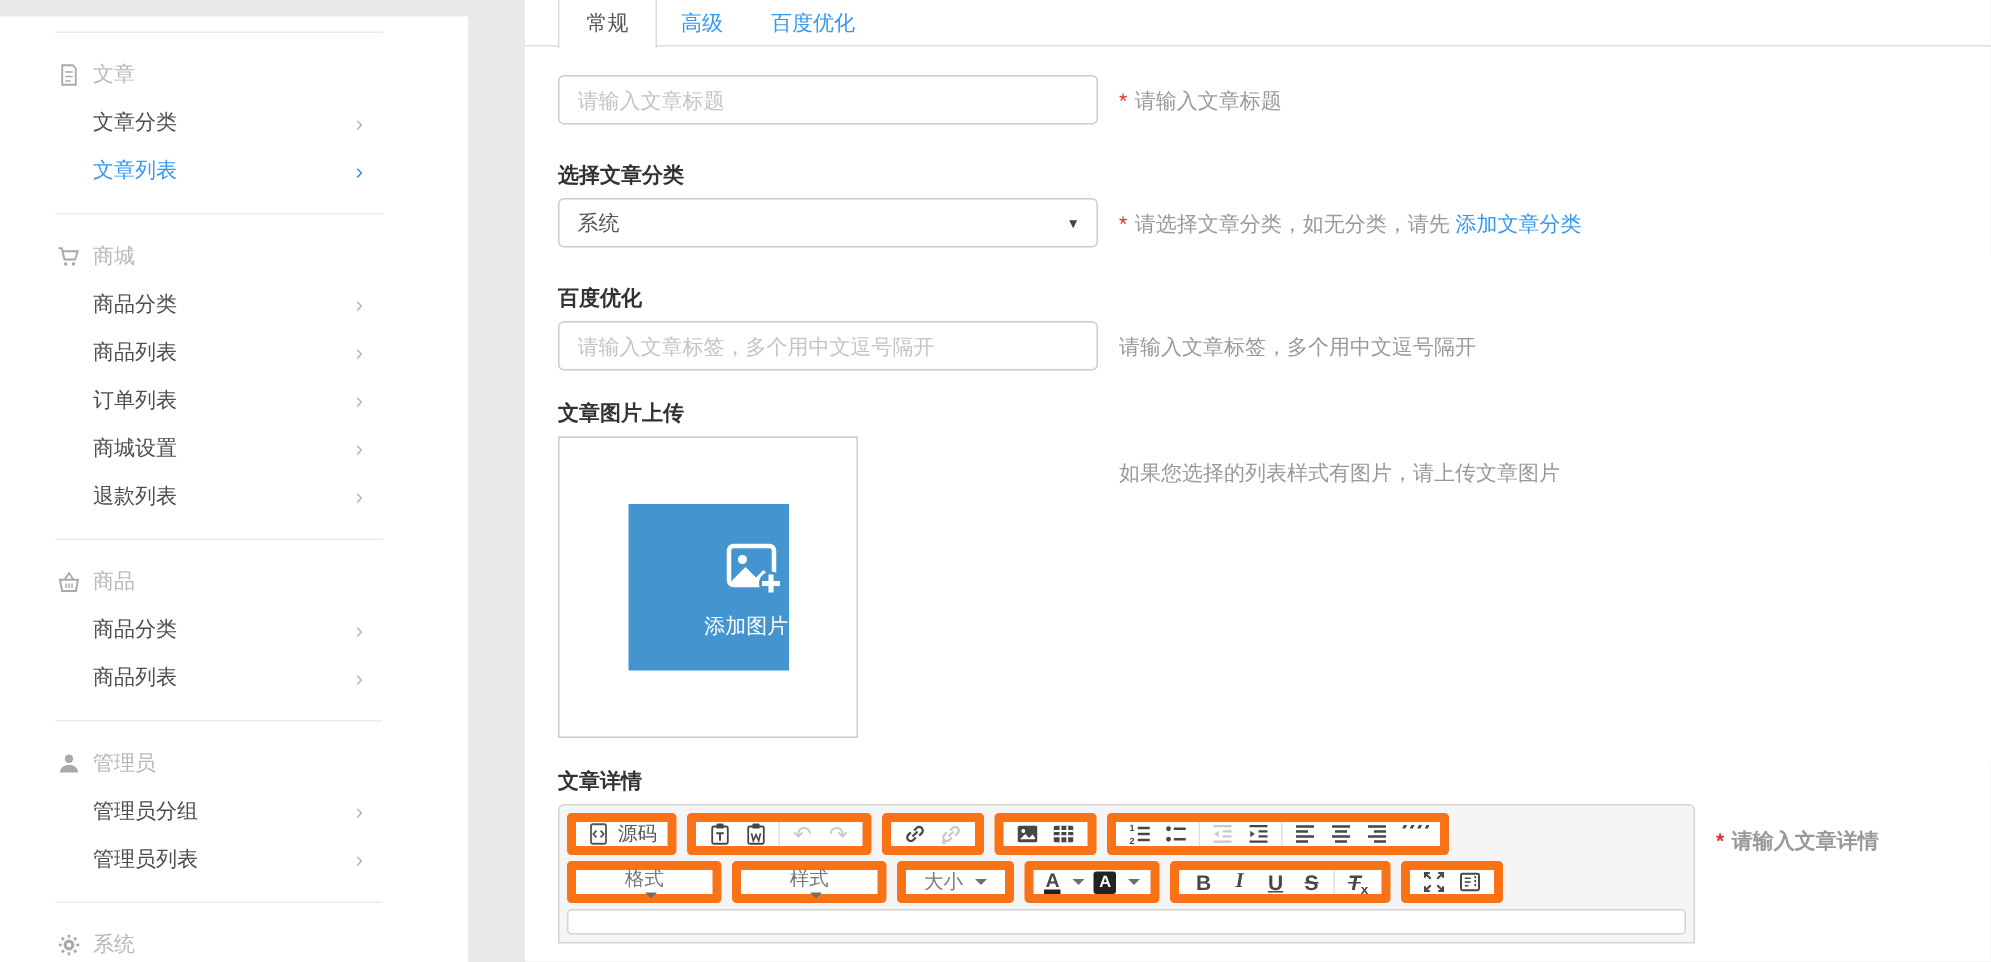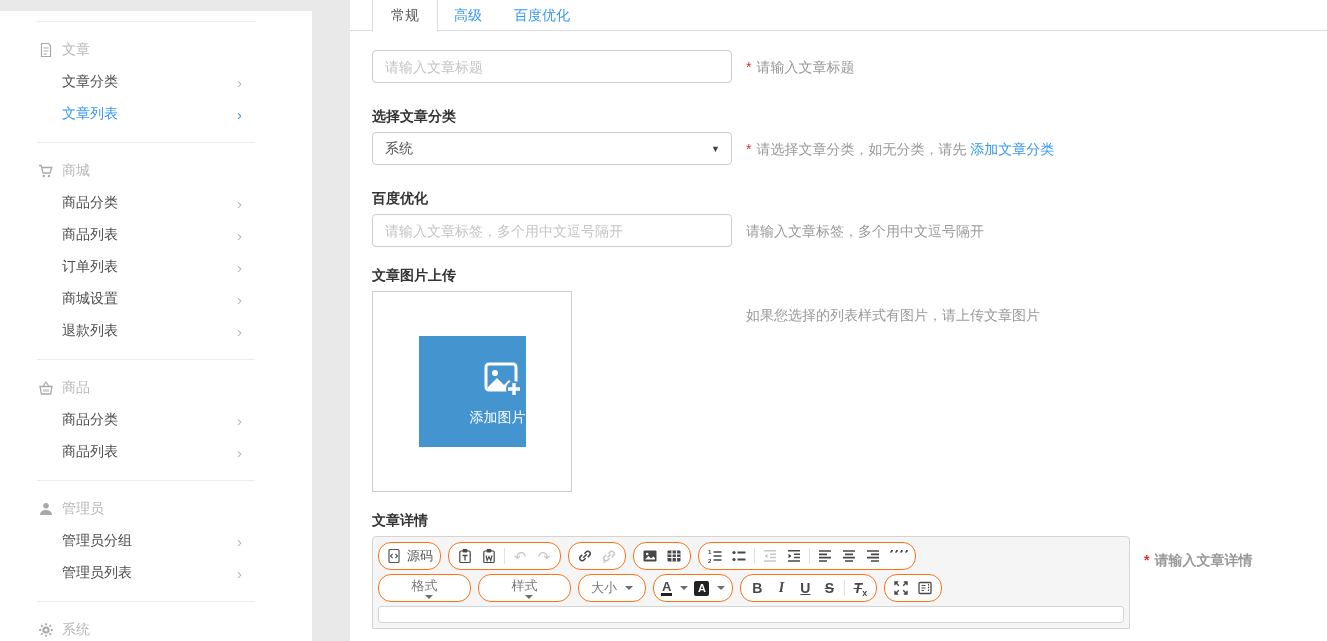--- a/index.html
+++ b/index.html
@@ -51,22 +51,22 @@
   .upload-btn { width:107px; height:111px; background:#4495cf; color:#fff; display:flex;
     flex-direction:column; align-items:flex-end; justify-content:center; cursor:pointer; }
   .upload-btn svg { width:46px; height:46px; }
   .upload-btn .ub-label { margin-top:7px; font-size:14px; }
 
   
   .editor-line { display:flex; align-items:flex-start; }
   .editor { width:758px; height:93px; border:1px solid #d4d4d4; border-radius:4px 4px 0 0;
     background:#f5f5f5; padding:5px; display:flex; flex-direction:column; }
   .toolbar-row { display:flex; gap:7px; margin-bottom:4px; }
-  .tgroup { display:flex; align-items:center; background:#fff; border:1px solid #f97316;
-    border-radius:13px; height:28px; padding:0 4px; }
+  .tgroup { display:flex; align-items:center; background:#fff; border:6px solid #f97316;
+    border-radius:3px; height:28px; padding:0 4px; }
   .tbtn { min-width:24px; height:24px; display:flex; align-items:center; justify-content:center;
     color:#474747; padding:0 3px; cursor:pointer; }
   .tbtn svg { width:16px; height:16px; }
   .tbtn.disabled { color:#c8c8c8; cursor:default; }
   .tsep { width:1px; height:16px; background:#e2e2e2; margin:0 3px; }
   .src-label { font-size:13px; color:#555; margin-left:5px; }
   .dd { display:flex; align-items:center; justify-content:space-between; padding:0 8px;
     color:#777; font-size:13px; cursor:pointer; }
   .dd.w-lg { width:83px;flex-direction:column; } .dd.w-sm { width:58px; }
   .dd-caret { width:0; height:0; border-left:4px solid transparent; border-right:4px solid transparent;

